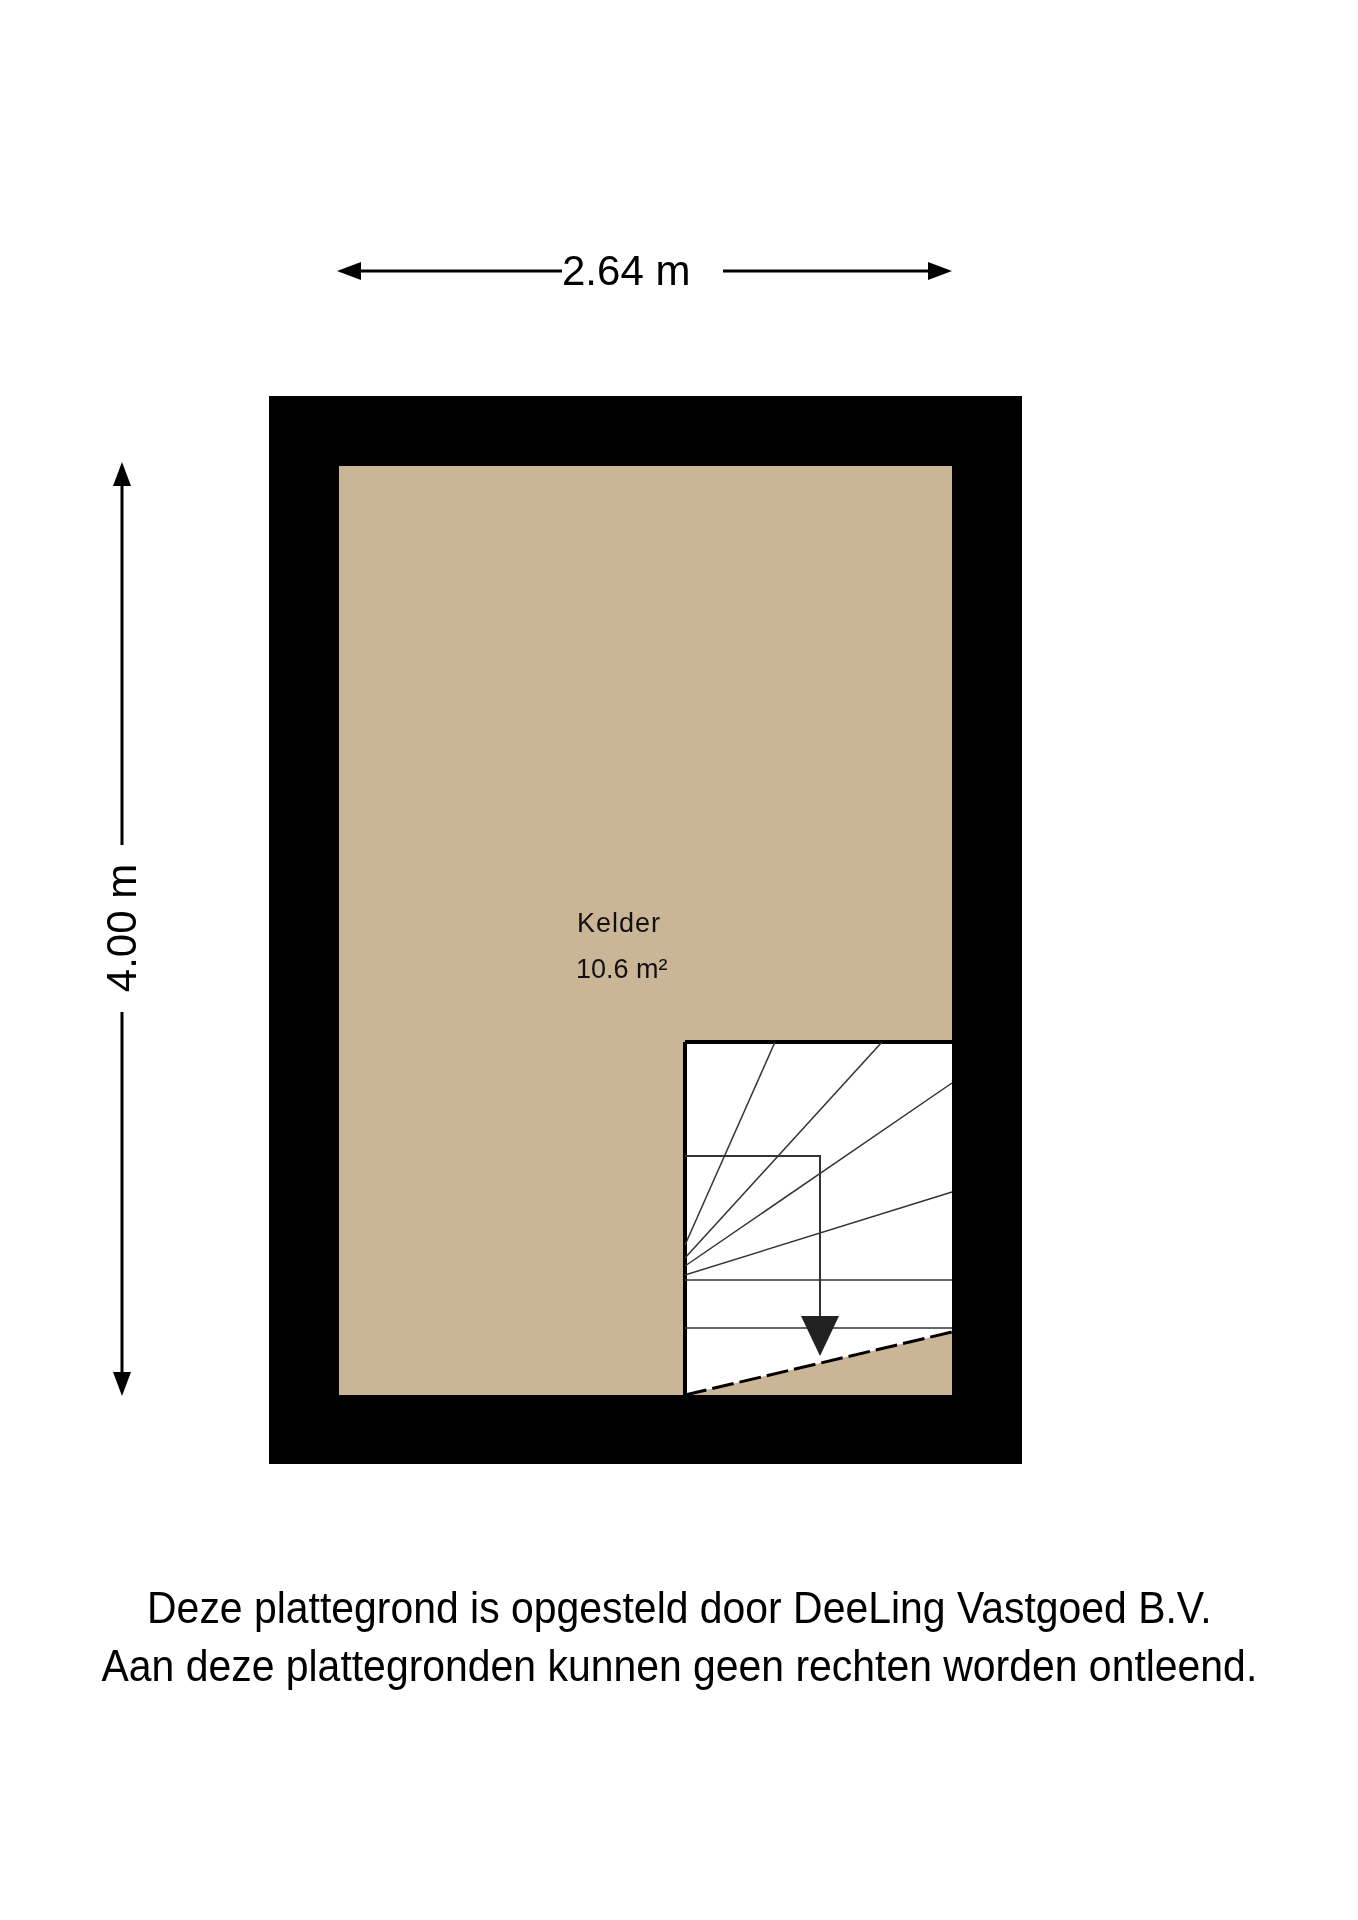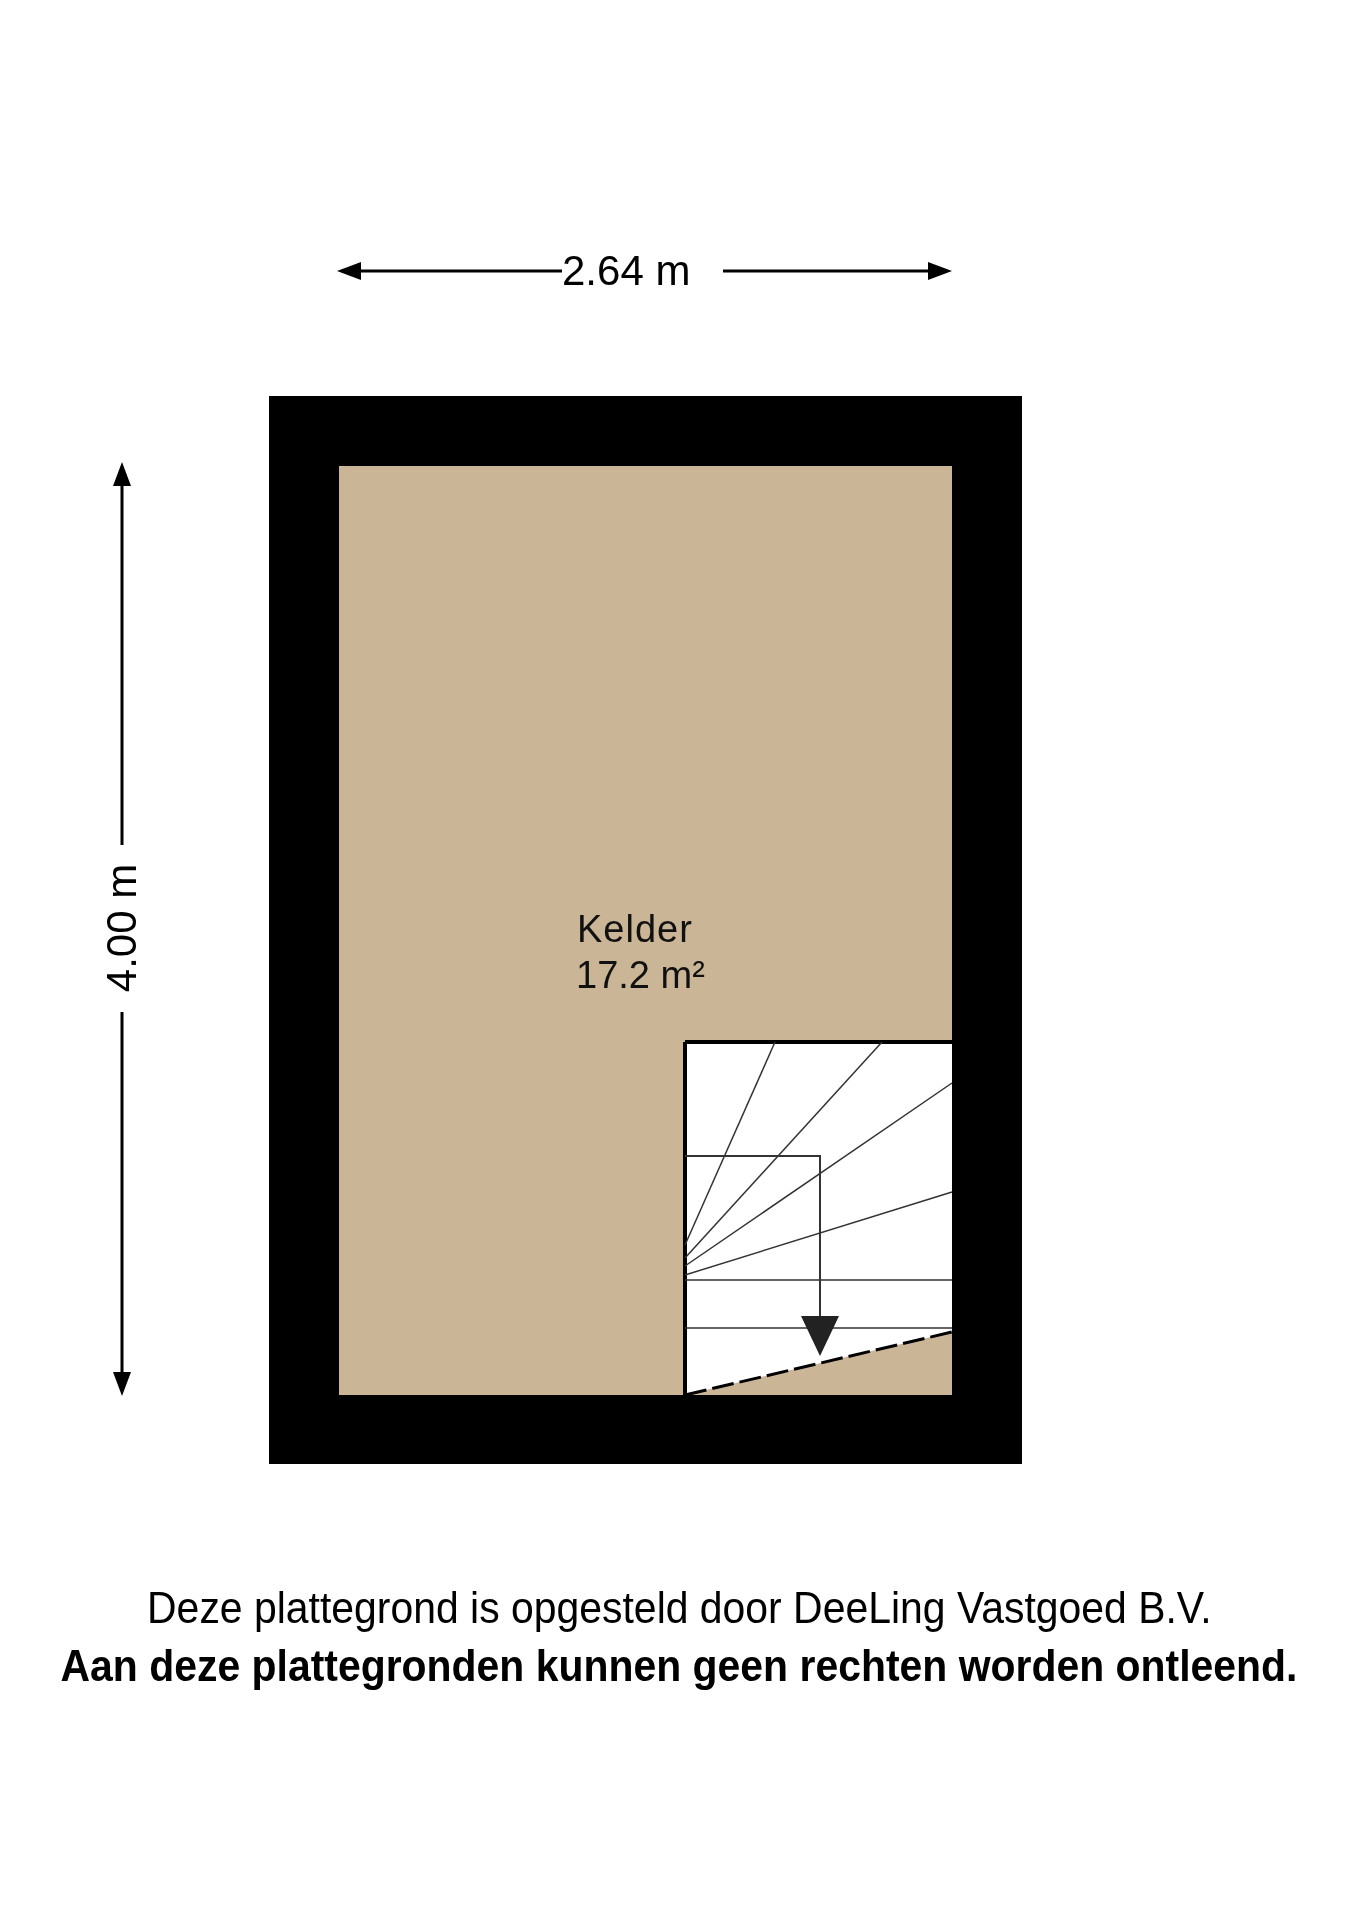--- a/index.html
+++ b/index.html
@@ -1,19 +1,19 @@
 <!DOCTYPE html>
 <html><head>
 <meta charset="utf-8">
 <style>
   html, body { margin:0; padding:0; background:#ffffff; }
   body { width:1358px; height:1920px; position:relative; overflow:hidden; font-family:"Liberation Sans", sans-serif; }
   .abs { position:absolute; }
   .dim-text { font-size:42px; color:#000; line-height:1; white-space:nowrap; }
-  .room-label { font-size:38px; color:#111; line-height:1; white-space:nowrap; letter-spacing:1px; }
+  .room-label { font-size:27px; color:#111; line-height:1; white-space:nowrap; letter-spacing:1px; }
   .footer-line { position:absolute; left:0; width:1358px; text-align:center; font-size:44px; color:#000; white-space:nowrap; line-height:1; }
   .footer-line span { display:inline-block; transform:scaleX(0.93); transform-origin:center; }
 </style>
 </head>
 <body>
 
 <svg class="abs" style="left:0;top:0" width="1358" height="1500" viewBox="0 0 1358 1500">
 
   <g>
     <line x1="352" y1="271" x2="562" y2="271" stroke="#000" stroke-width="3"></line>
@@ -50,16 +50,16 @@
 
     <line x1="685" y1="1395" x2="952" y2="1332" stroke="#000" stroke-width="3" stroke-dasharray="22,6"></line>
   </g>
 </svg>
 
 <div class="abs dim-text" style="left:562px;top:250px;">2.64 m</div>
 
 <div class="abs dim-text" style="left:122px;top:928px;transform:translate(-50%,-50%) rotate(-90deg);">4.00 m</div>
 
 <div class="abs room-label" style="left:577px;top:910px;">Kelder</div>
-<div class="abs room-label" style="left:576px;top:956px;letter-spacing:0;">17.2 m²</div>
+<div class="abs room-label" style="left:576px;top:956px;letter-spacing:0;">10.6 m²</div>
 
 <div class="footer-line" style="top:1586px;"><span>Deze plattegrond is opgesteld door DeeLing Vastgoed B.V.</span></div>
-<div class="footer-line" style="top:1644px;font-weight:bold;"><span>Aan deze plattegronden kunnen geen rechten worden ontleend.</span></div>
+<div class="footer-line" style="top:1644px;"><span>Aan deze plattegronden kunnen geen rechten worden ontleend.</span></div>
 
 </body></html>

